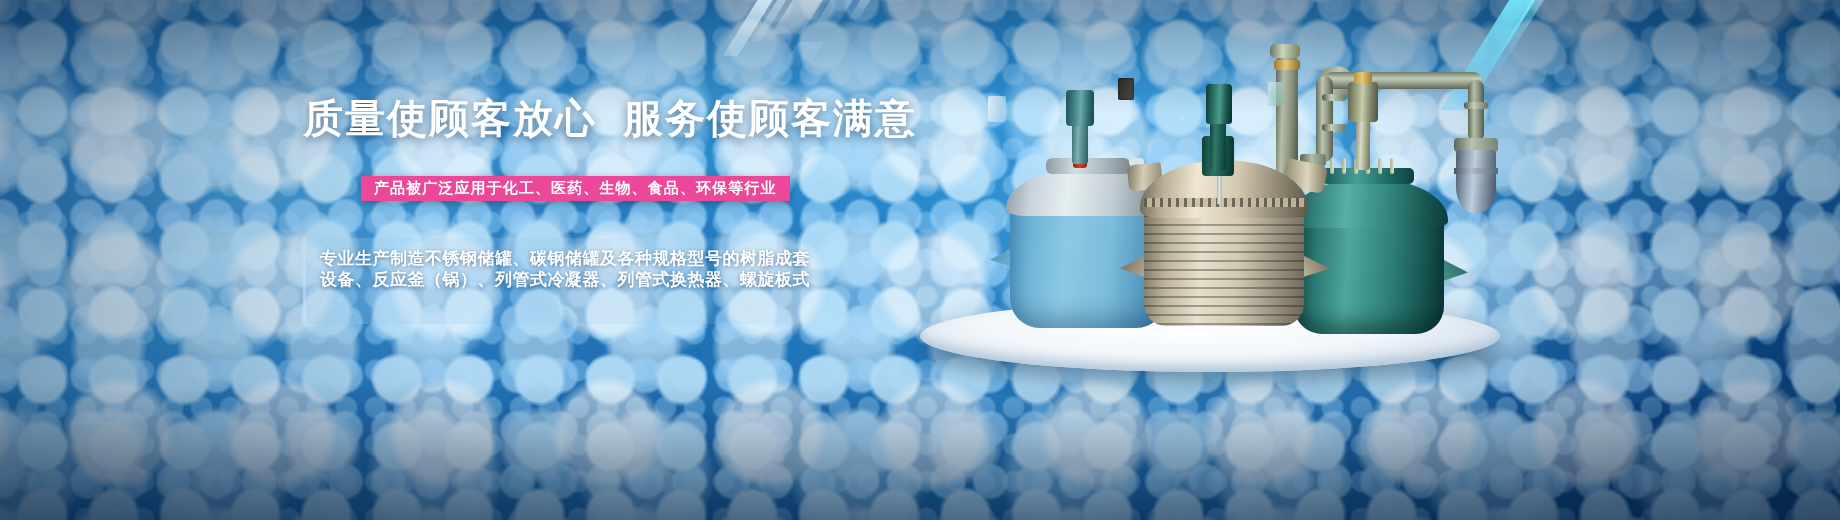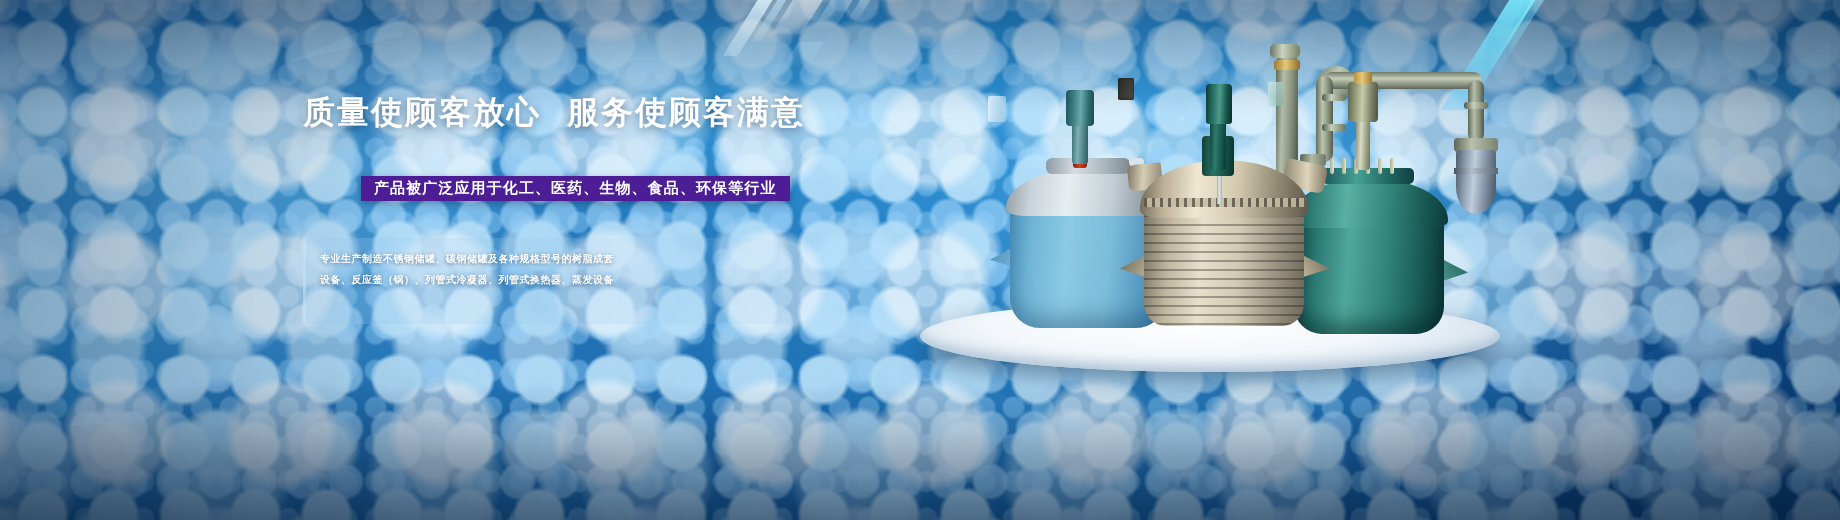--- a/index.html
+++ b/index.html
@@ -82,48 +82,48 @@
   }
 
   
   .tri{ position:absolute; }
 
   
   .copy{ position:absolute; left:0; top:0; width:900px; height:520px; }
 
   .headline{
     position:absolute; left:303px; top:91px;
-    font-size:32px; font-weight:bold; color:#ffffff;
+    font-size:40px; font-weight:bold; color:#ffffff;
     letter-spacing:2px; white-space:nowrap;
     text-shadow:0 2px 10px rgba(2,30,62,.55), 0 0 22px rgba(120,200,255,.25);
   }
   .headline .gap{ display:inline-block; width:26px; }
 
   .redbar{
     position:absolute; left:361px; top:176px;
     height:25px; padding:0 13px;
-    background:#4c1d95;
+    background:#ec4899;
     display:flex; align-items:center;
     box-shadow:0 2px 7px rgba(0,0,0,.28);
   }
   .redbar span{
     font-size:15px; font-weight:bold; color:#ffffff;
     letter-spacing:1.1px; white-space:nowrap;
   }
 
   .panel{
     position:absolute; left:303px; top:238px;
     width:478px; height:86px;
     background:linear-gradient(100deg, rgba(152,200,236,.30) 0%, rgba(152,200,236,.20) 60%, rgba(152,200,236,.12) 100%);
     border-left:3px solid rgba(198,226,247,.55);
   }
   .panel-text{
     position:absolute; left:320px; top:248px;
     width:470px;
-    font-size:10px; line-height:21px; font-weight:bold;
+    font-size:17px; line-height:21px; font-weight:bold;
     color:#ffffff; letter-spacing:.5px;
     text-shadow:0 1px 4px rgba(4,38,74,.55);
   }
   .panel-text div{ white-space:nowrap; }
 
   
   .scene{ position:absolute; left:880px; top:0; width:960px; height:520px; }
 
   
   .plinth{
@@ -387,21 +387,21 @@
 
     <h1 class="headline"><span>质量使顾客放心</span><span class="gap"></span><span>服务使顾客满意</span></h1>
 
     <div class="redbar">
       <span>产品被广泛应用于化工、医药、生物、食品、环保等行业</span>
     </div>
 
     <div class="panel"></div>
     <div class="panel-text">
       <div>专业生产制造不锈钢储罐、碳钢储罐及各种规格型号的树脂成套</div>
-      <div>设备、反应釜（锅）、列管式冷凝器、列管式换热器、蒸发设备</div>
+      <div>设备、反应釜（锅）、列管式冷凝器、列管式换热器、螺旋板式</div>
     </div>
   </div>
 
   <div class="scene">
 
     <div class="piping">
       <div class="vertical-col"></div>
       <div class="col-cap"></div>
       <div class="col-gold"></div>
       <div class="pipe pipe-elbow"></div>

